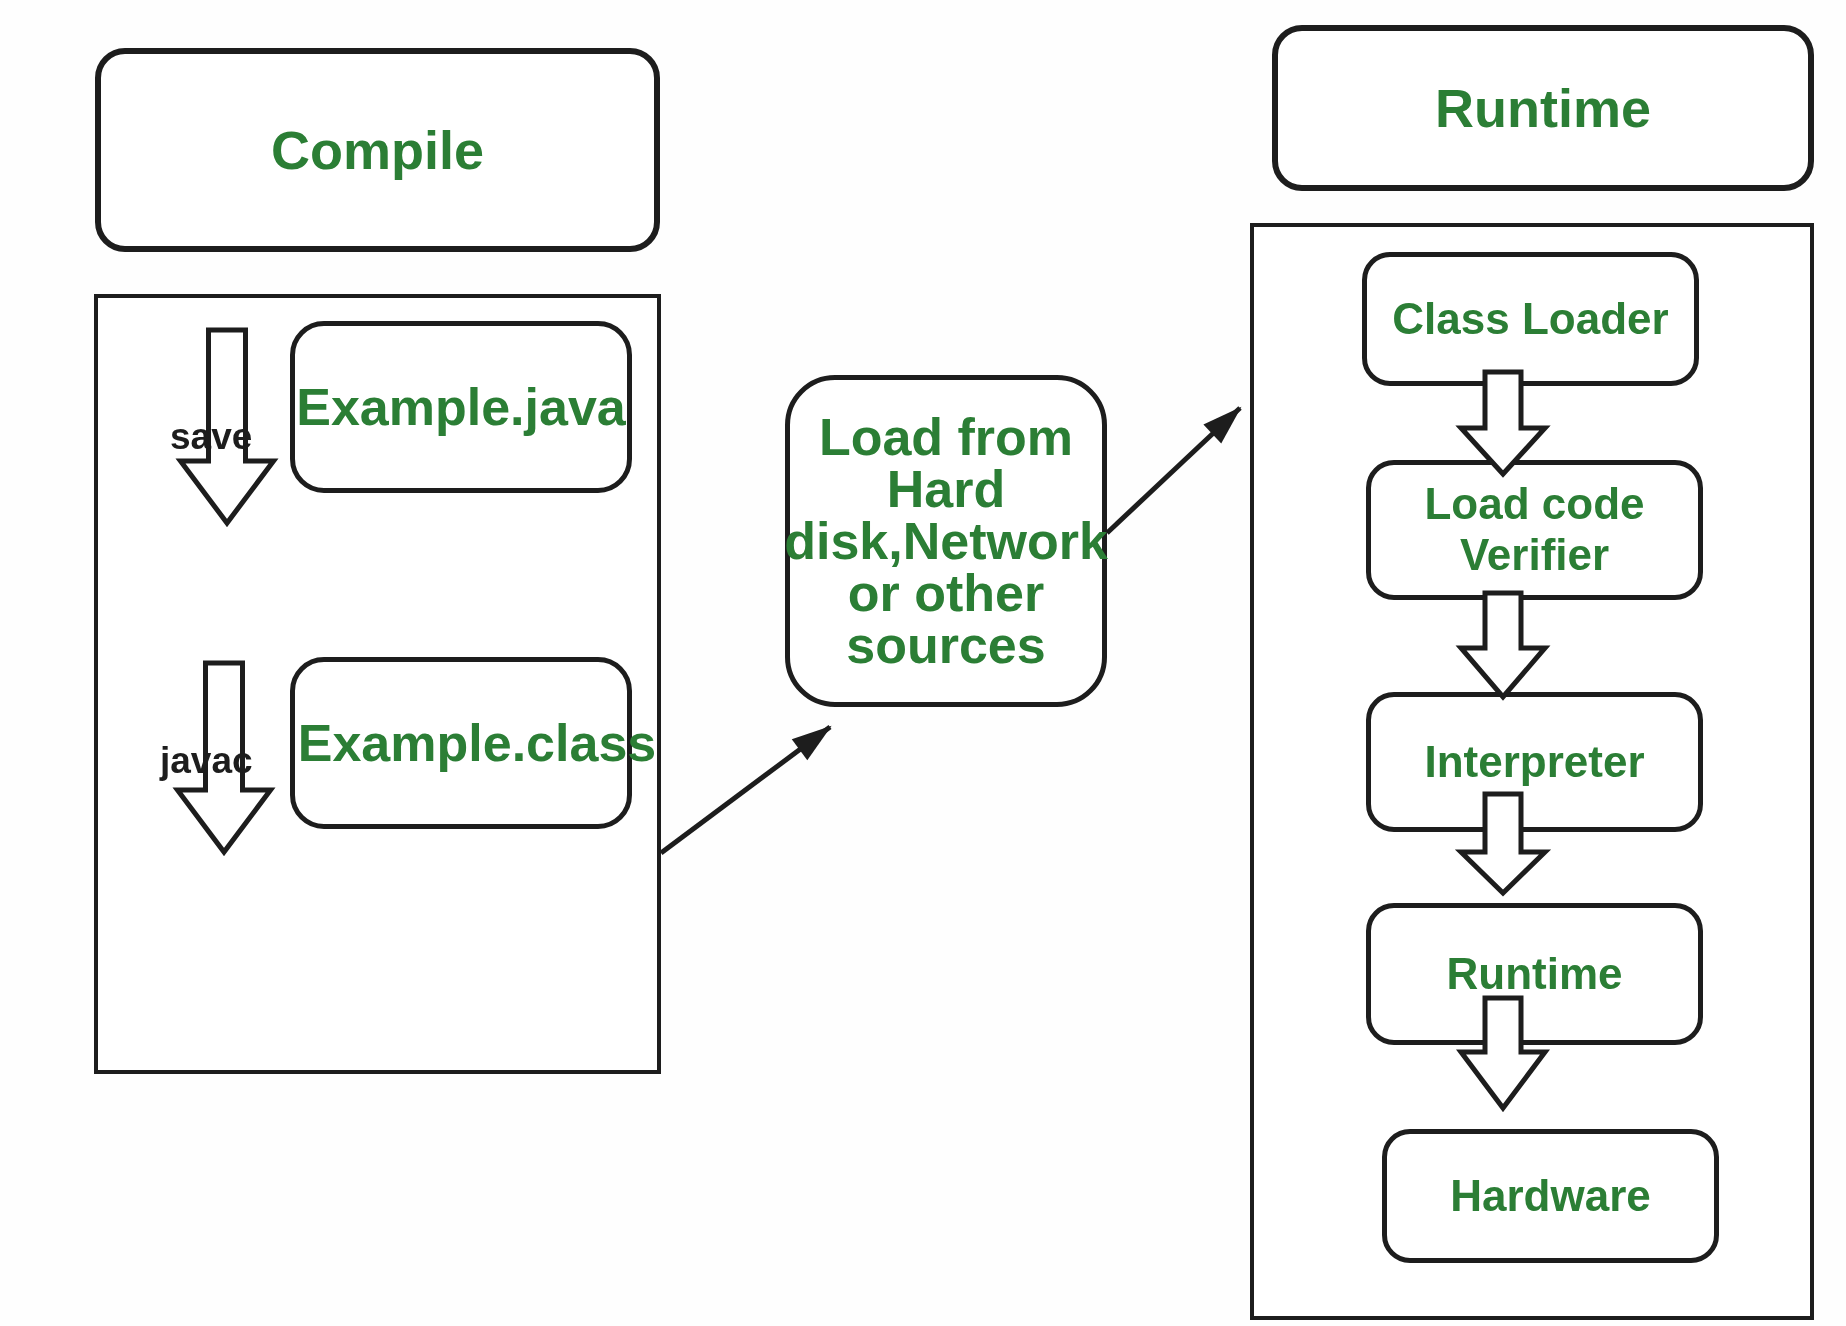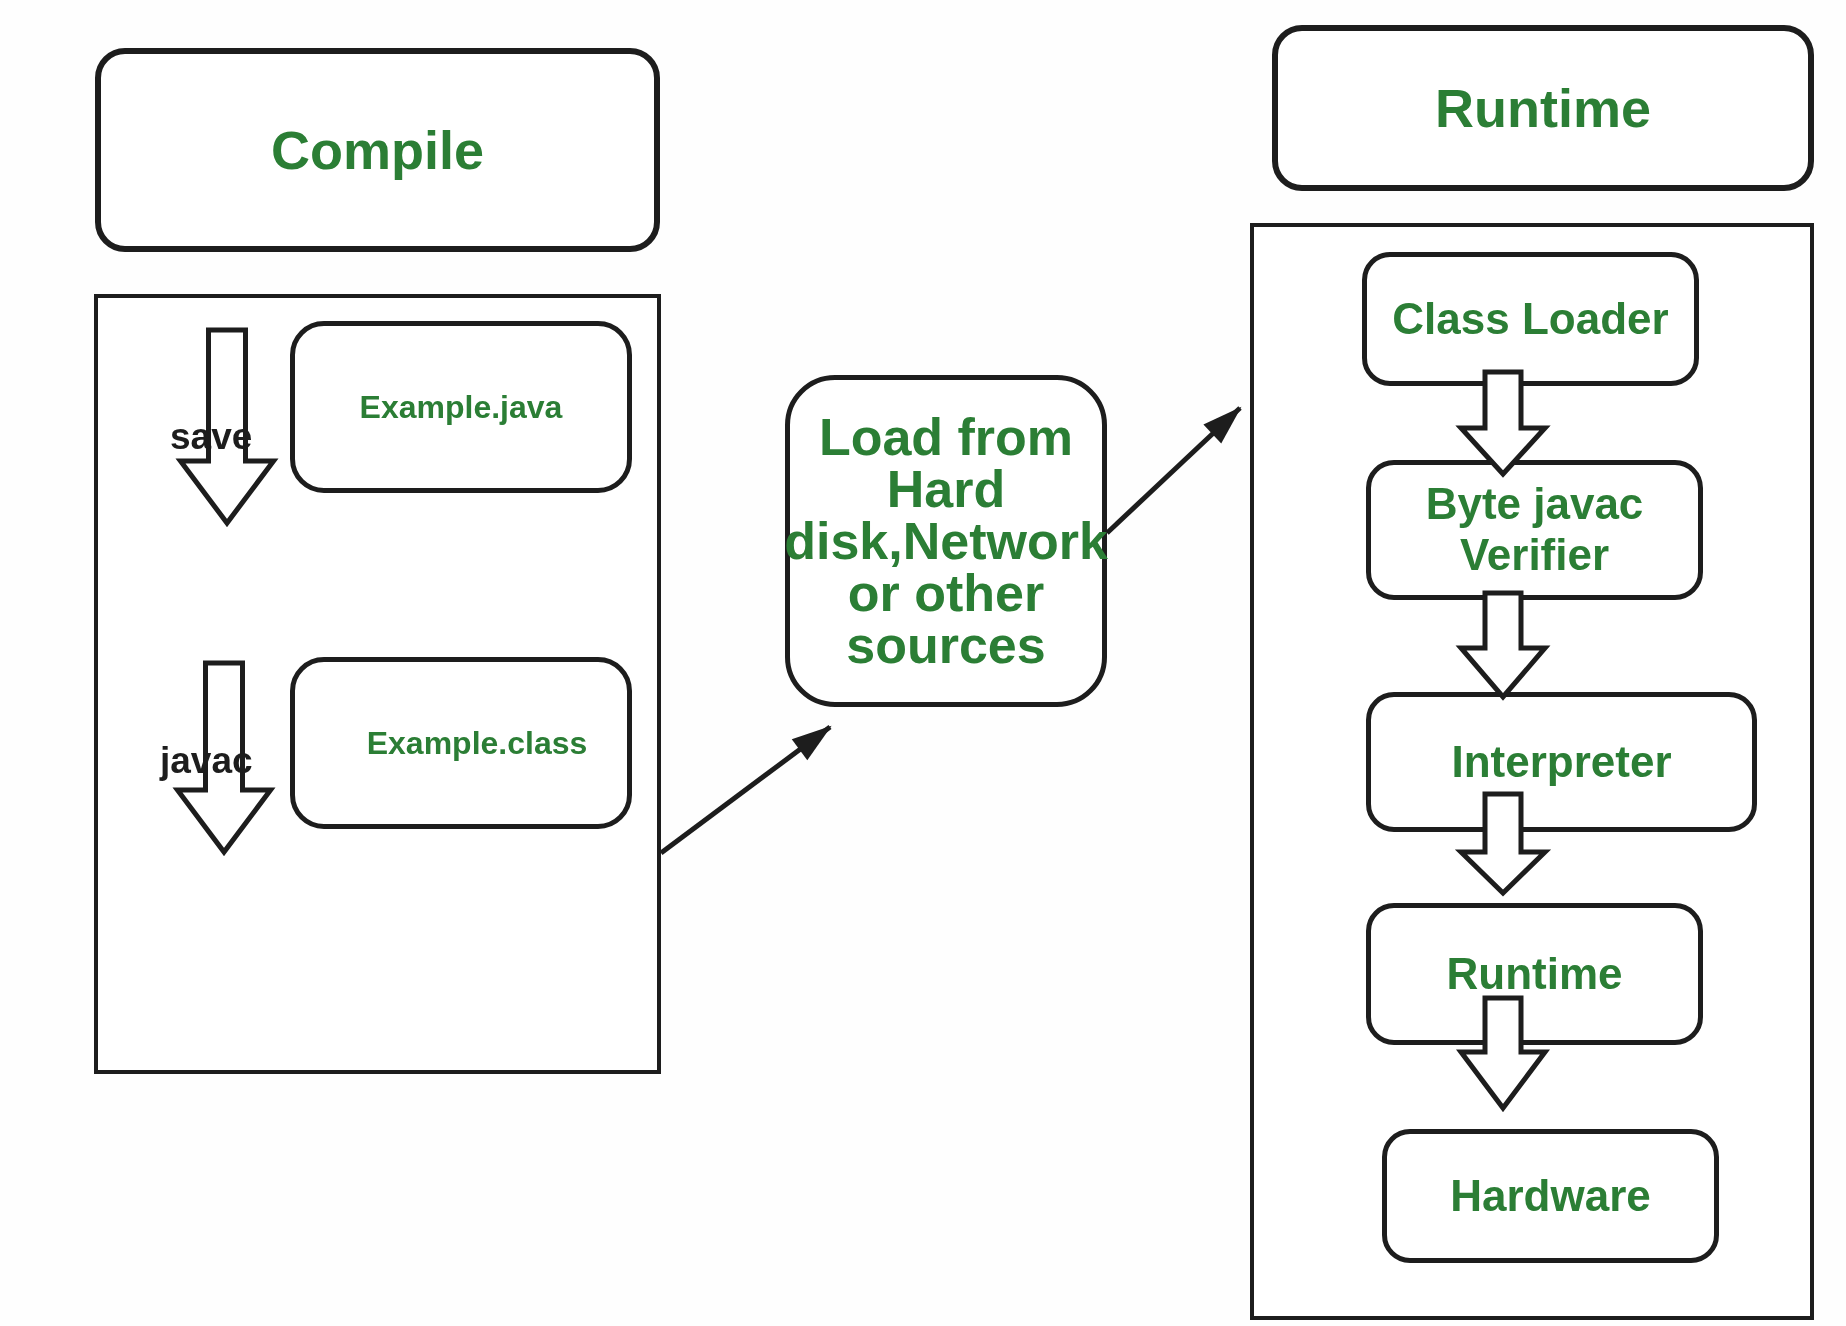--- a/index.html
+++ b/index.html
@@ -35,21 +35,21 @@
   .box span { white-space: pre-line; }
 
   .title-box {
     border-width: 6px;
     border-radius: 30px;
     font-size: 54px;
   }
 
   .file-box {
     border-radius: 34px;
-    font-size: 32px;
+    font-size: 52px;
   }
 
   .step-box {
     border-radius: 28px;
     font-size: 44px;
     line-height: 1.15;
   }
 
   .loader-box {
     border-radius: 50px;
@@ -128,25 +128,25 @@
     <span>Runtime</span>
   </div>
 
   <div class="container" style="left:1250px; top:223px; width:564px; height:1097px;"></div>
 
   <div class="box step-box" style="left:1362px; top:252px; width:337px; height:134px;">
     <span>Class Loader</span>
   </div>
 
   <div class="box step-box" style="left:1366px; top:460px; width:337px; height:140px;">
-    <span>Byte javac
+    <span>Load code
 Verifier</span>
   </div>
 
-  <div class="box step-box" style="left:1366px; top:692px; width:391px; height:140px;">
+  <div class="box step-box" style="left:1366px; top:692px; width:337px; height:140px;">
     <span>Interpreter</span>
   </div>
 
   <div class="box step-box" style="left:1366px; top:903px; width:337px; height:142px;">
     <span>Runtime</span>
   </div>
 
   <div class="box step-box" style="left:1366px; top:1129px; width:337px; height:134px;margin-left:16px;">
     <span>Hardware</span>
   </div>

